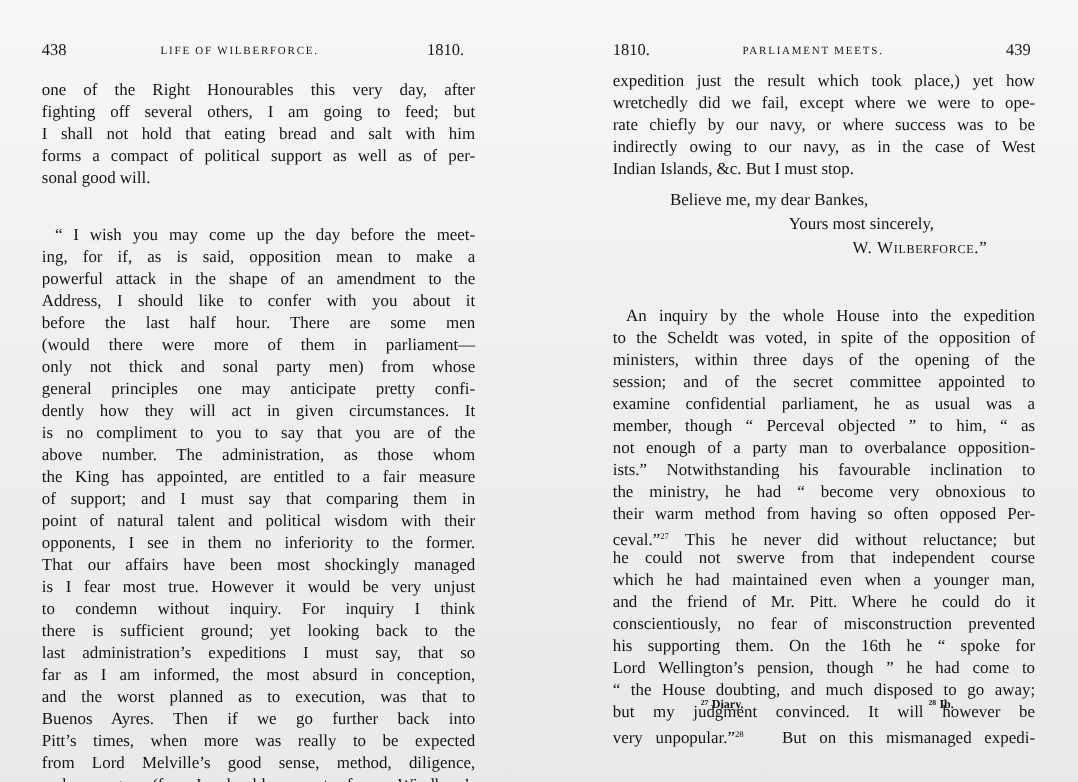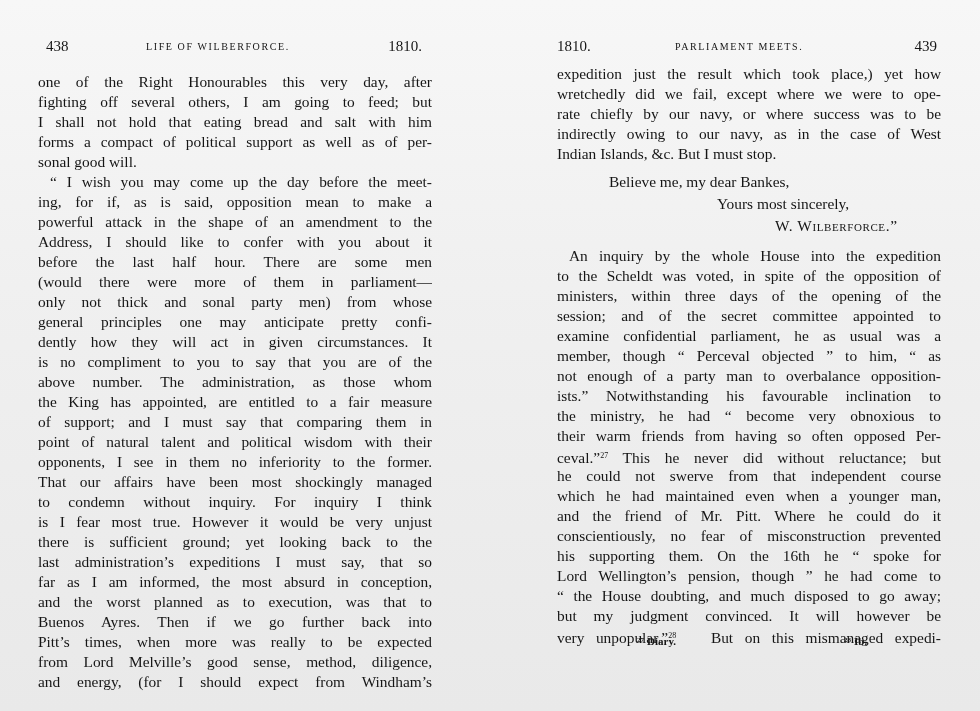--- a/index.html
+++ b/index.html
@@ -38,21 +38,21 @@
     }
     .running-head .title {
       position: absolute;
       top: 3px;
       font-family: "Liberation Serif", serif;
       font-size: 10px;
       letter-spacing: 1.6px;
       text-transform: uppercase;
       text-align: right;
     }
-    #left-page .num { left: 8px; }
+    #left-page .num { left: 0; }
     #left-page .title { left: 108px; }
     #left-page .year { right: 10px; }
     #right-page .year { left: 0; }
     #right-page .title { left: 118px; }
     #right-page .num { right: 4px; }
 
     .body-text {
       position: absolute;
       left: 0;
       right: 0;
@@ -64,21 +64,21 @@
     #left-page .body-text { top: 72px; }
     #right-page .body-text { top: 64px; }
     .line {
       display: block;
       height: 20px;
       white-space: nowrap;
       text-align-last: justify;
       text-align: justify;
     }
     .line.last { text-align-last: left; }
-    .line.indent { padding-left: 12px; }
+    .line.indent { padding-left: 12px; margin-top: 32px; }
 
     .closing { display: block; height: 22px; white-space: nowrap; }
     .closing.c1 { padding-left: 52px; }
     .closing.c2 { padding-left: 160px; }
     .closing.c3 { padding-left: 218px; }
     .smallcaps { font-variant: small-caps; letter-spacing: 0.6px; }
     .gap { display: block; height: 8px; }
 
     .footnotes {
       position: absolute;
@@ -119,22 +119,22 @@
     <span class="line">only not thick and sonal party men) from whose</span>
     <span class="line">general principles one may anticipate pretty confi-</span>
     <span class="line">dently how they will act in given circumstances. It</span>
     <span class="line">is no compliment to you to say that you are of the</span>
     <span class="line">above number. The administration, as those whom</span>
     <span class="line">the King has appointed, are entitled to a fair measure</span>
     <span class="line">of support; and I must say that comparing them in</span>
     <span class="line">point of natural talent and political wisdom with their</span>
     <span class="line">opponents, I see in them no inferiority to the former.</span>
     <span class="line">That our affairs have been most shockingly managed</span>
+    <span class="line">is I fear most true. However it would be very unjust</span>
     <span class="line">to condemn without inquiry. For inquiry I think</span>
-    <span class="line">is I fear most true. However it would be very unjust</span>
     <span class="line">there is sufficient ground; yet looking back to the</span>
     <span class="line">last administration’s expeditions I must say, that so</span>
     <span class="line">far as I am informed, the most absurd in conception,</span>
     <span class="line">and the worst planned as to execution, was that to</span>
     <span class="line">Buenos Ayres. Then if we go further back into</span>
     <span class="line">Pitt’s times, when more was really to be expected</span>
     <span class="line">from Lord Melville’s good sense, method, diligence,</span>
     <span class="line">and energy, (for I should expect from Windham’s</span>
   </div>
 </div>
@@ -158,21 +158,21 @@
     <span class="gap"></span>
     <span class="line indent">An inquiry by the whole House into the expedition</span>
     <span class="line">to the Scheldt was voted, in spite of the opposition of</span>
     <span class="line">ministers, within three days of the opening of the</span>
     <span class="line">session; and of the secret committee appointed to</span>
     <span class="line">examine confidential parliament, he as usual was a</span>
     <span class="line">member, though “ Perceval objected ” to him, “ as</span>
     <span class="line">not enough of a party man to overbalance opposition-</span>
     <span class="line">ists.” Notwithstanding his favourable inclination to</span>
     <span class="line">the ministry, he had “ become very obnoxious to</span>
-    <span class="line">their warm friends from having so often opposed Per-</span>
+    <span class="line">their warm method from having so often opposed Per-</span>
     <span class="line"><span>ceval.”</span><sup class="ref">27</sup><span> This he never did without reluctance; but</span></span>
     <span class="line">he could not swerve from that independent course</span>
     <span class="line">which he had maintained even when a younger man,</span>
     <span class="line">and the friend of Mr. Pitt. Where he could do it</span>
     <span class="line">conscientiously, no fear of misconstruction prevented</span>
     <span class="line">his supporting them. On the 16th he “ spoke for</span>
     <span class="line">Lord Wellington’s pension, though ” he had come to</span>
     <span class="line">“ the House doubting, and much disposed to go away;</span>
     <span class="line">but my judgment convinced. It will however be</span>
     <span class="line"><span>very unpopular.”</span><sup class="ref">28</sup>&nbsp;&nbsp;&nbsp;<span>But on this mismanaged expedi-</span></span>

